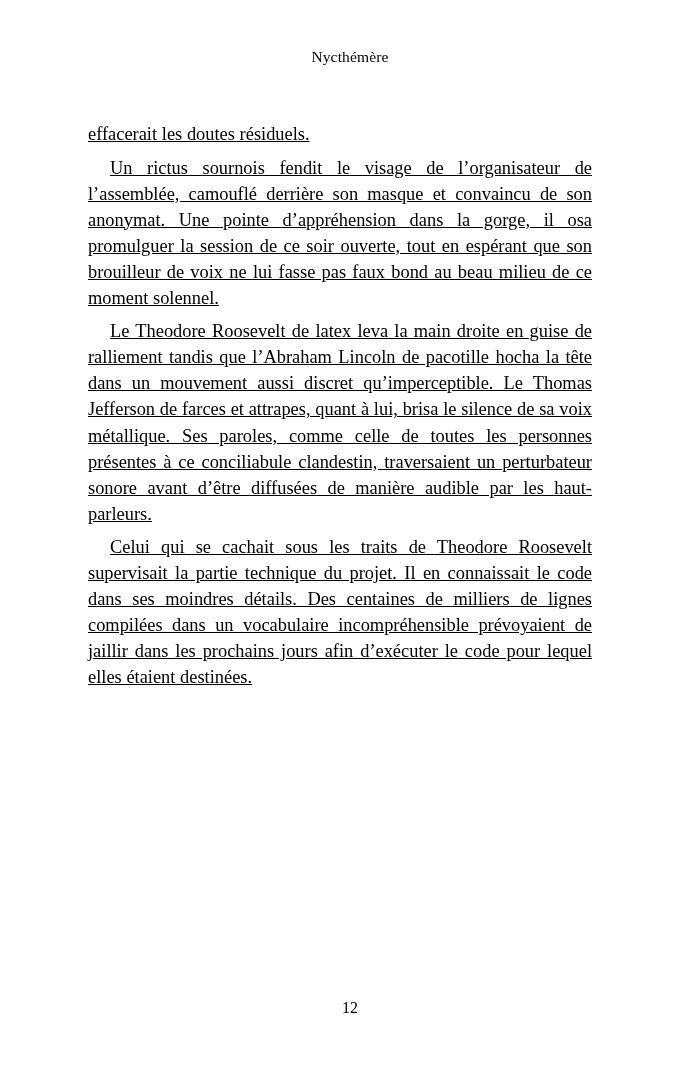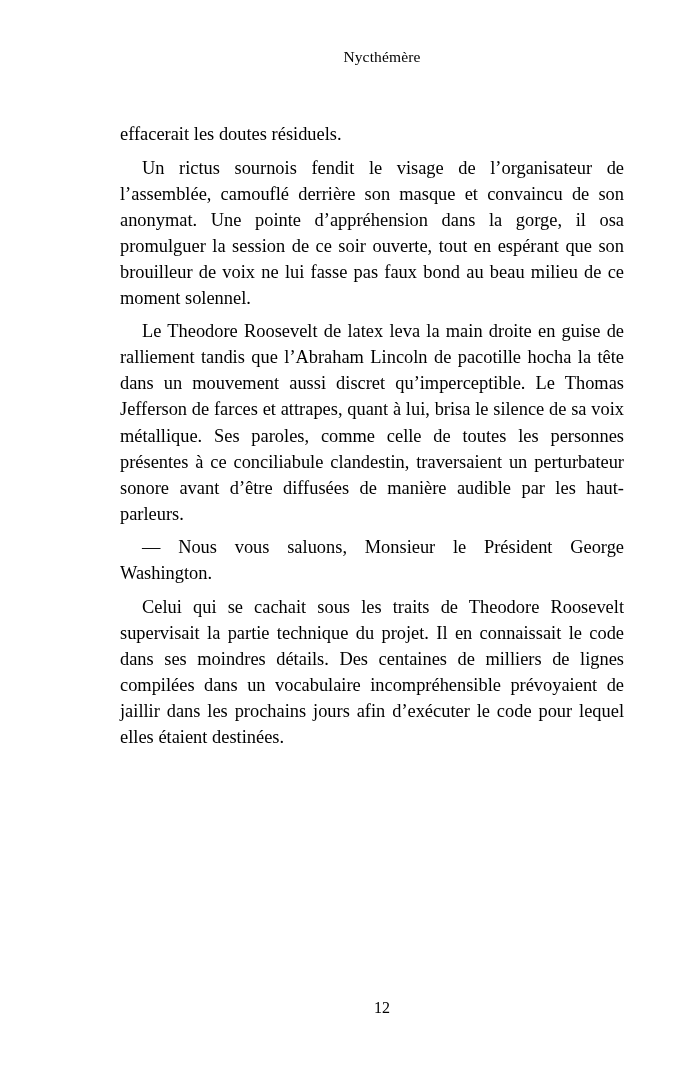--- a/index.html
+++ b/index.html
@@ -14,41 +14,41 @@
     font-family: "Liberation Serif", "DejaVu Serif", serif;
     color: #000000;
     overflow: hidden;
   }
 
   .page {
     position: relative;
     width: 559px;
     height: 1080px;
     box-sizing: border-box;
-    margin-left: 32px;
   }
 
   
   .running-head {
     position: absolute;
     top: 48px;
     left: 0;
     width: 700px;
     text-align: center;
     font-size: 15.5px;
     letter-spacing: 0.15px;
     color: #000;
   }
 
   
   .text-block {
     position: absolute;
     top: 121px;
     left: 88px;
     width: 504px;
+    text-decoration: underline;
   }
 
   .para {
     margin: 0;
     font-size: 18.4px;
     line-height: 26.05px;
     text-align: justify;
     text-justify: inter-word;
     text-indent: 0;
     hyphens: none;
@@ -92,21 +92,20 @@
 
   <div class="text-block">
 
     <p class="para continuation">effacerait les doutes résiduels.</p>
 
     <p class="para indent">Un rictus sournois fendit le visage de l’organisateur de l’assemblée, camouflé derrière son masque et convaincu de son anonymat. Une pointe d’appréhension dans la gorge, il osa promulguer la session de ce soir ouverte, tout en espérant que son brouilleur de voix ne lui fasse pas faux bond au beau milieu de ce moment solennel.</p>
 
 
     <p class="para indent">Le Theodore Roosevelt de latex leva la main droite en guise de ralliement tandis que l’Abraham Lincoln de pacotille hocha la tête dans un mouvement aussi discret qu’imperceptible. Le Thomas Jefferson de farces et attrapes, quant à lui, brisa le silence de sa voix métallique. Ses paroles, comme celle de toutes les personnes présentes à ce conciliabule clandestin, traversaient un perturbateur sonore avant d’être diffusées de manière audible par les haut-parleurs.</p>
 
-    <p class="para indent">— Nous vous saluons, Monsieur le Président George Washington.</p>
 
 
 
     <p class="para indent">Celui qui se cachait sous les traits de Theodore Roosevelt supervisait la partie technique du projet. Il en connaissait le code dans ses moindres détails. Des centaines de milliers de lignes compilées dans un vocabulaire incompréhensible prévoyaient de jaillir dans les prochains jours afin d’exécuter le code pour lequel elles étaient destinées.</p>
 
   </div>
 
   <div class="folio">12</div>
 
 </div>

